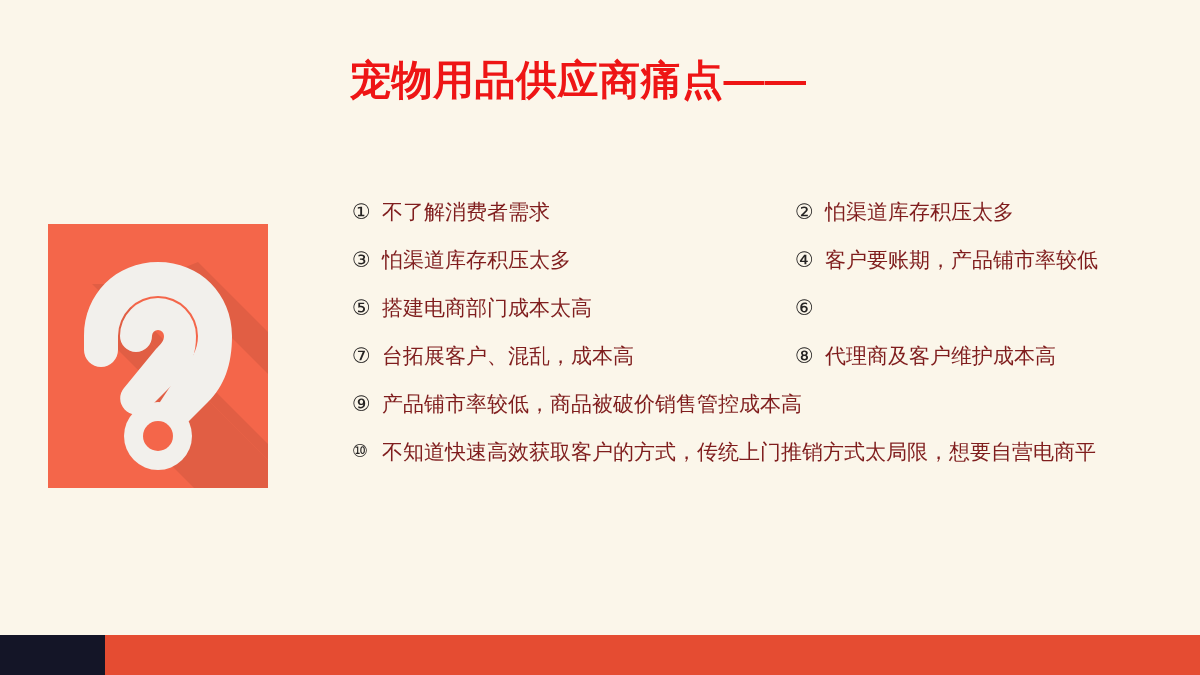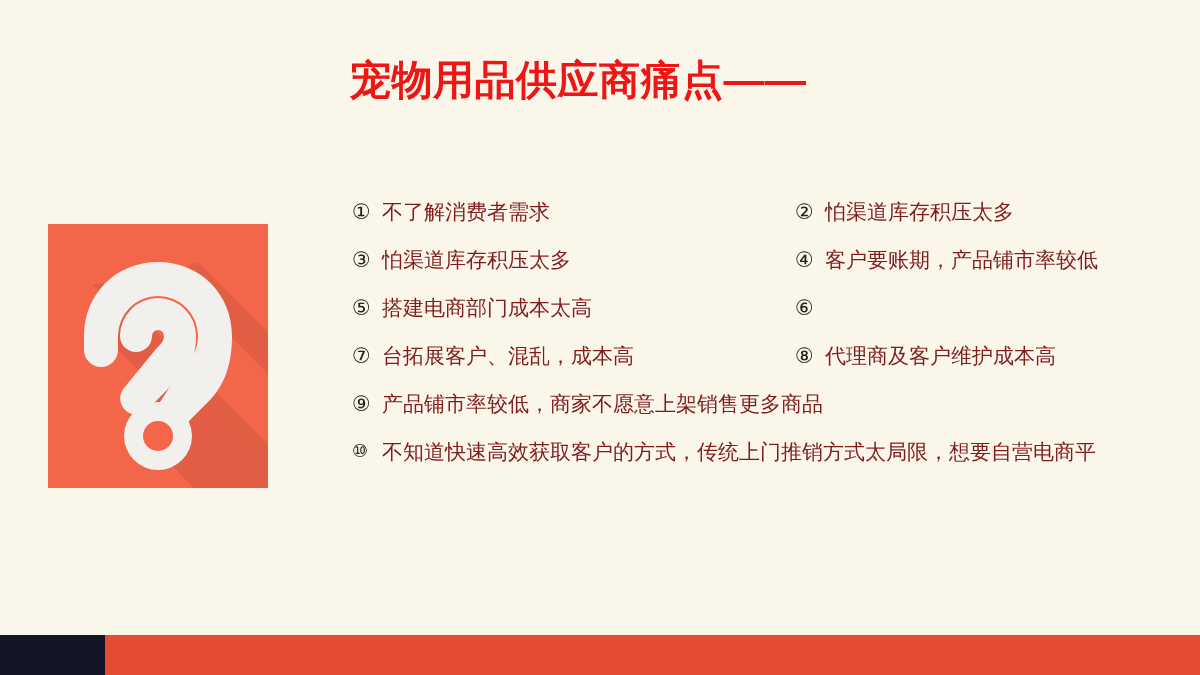--- a/index.html
+++ b/index.html
@@ -215,21 +215,21 @@
       </div>
       <div class="item col-right">
         <span class="marker">⑧</span>
         <span class="txt">代理商及客户维护成本高</span>
       </div>
     </div>
 
     <div class="row">
       <div class="item col-full">
         <span class="marker">⑨</span>
-        <span class="txt">产品铺市率较低，商家不愿意上架销售更多商品</span>
+        <span class="txt">产品铺市率较低，商品被破价销售管控成本高</span>
       </div>
     </div>
 
     <div class="row tall">
       <div class="item col-full wrap">
         <span class="marker wide">⑩</span>
         <span class="txt">
           <span>不知道快速高效获取客户的方式，传统上门推销方式太局限，想要自营电商平</span>
         </span>
       </div>

